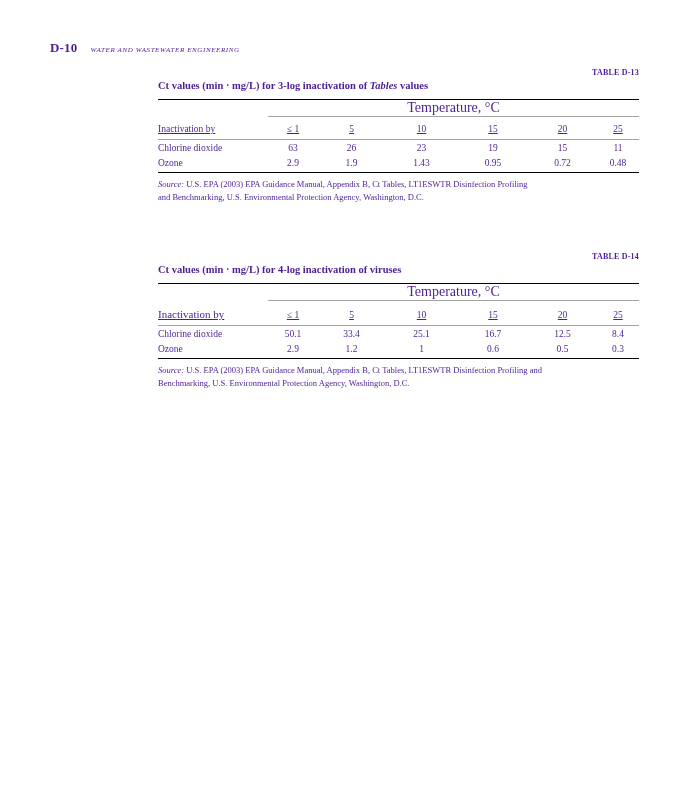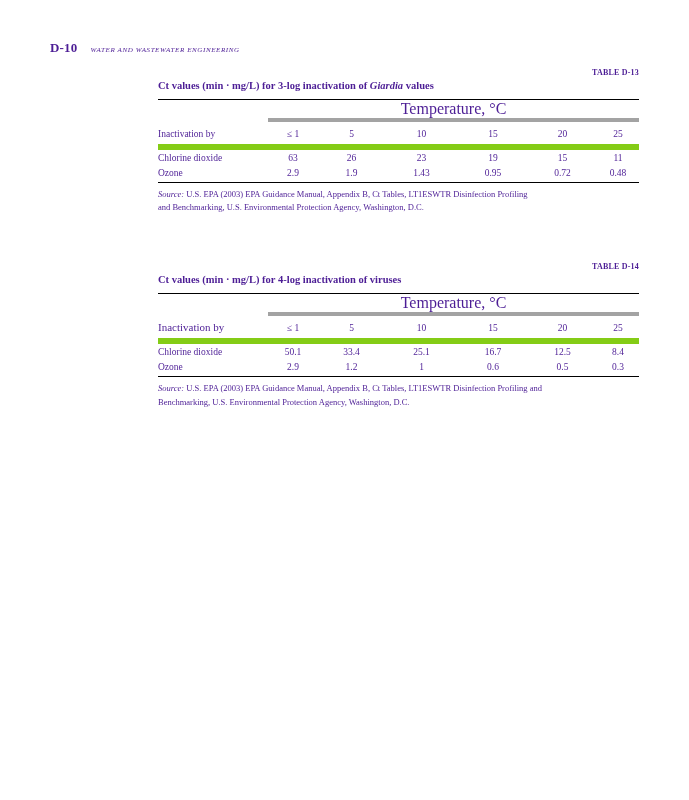--- a/index.html
+++ b/index.html
@@ -68,27 +68,28 @@
     font-size: 9.5px;
   }
   table.ct th, table.ct td {
     font-weight: normal;
     padding: 0;
     vertical-align: bottom;
     white-space: nowrap;
   }
   td.temp-cell {
     text-align: center;
-    font-size: 16px;
+    font-size: 14px;
     padding: 5px 0 4px 0;
-    border-bottom: 4px solid #a3a3a3;
+    border-bottom: 1px solid #a3a3a3;
   }
   tr.head-row th {
-    border-bottom: 6px solid #84cc16;
+    border-bottom: 1px solid #84cc16;
     padding: 7px 0 5px 0;
+    text-decoration: underline;
   }
   .rowhead {
     text-align: left;
   }
   .rowhead-big {
     font-size: 11px;
   }
   .num {
     text-align: center;
   }
@@ -118,21 +119,21 @@
 
   <div class="page-header">
     <span class="page-number">D-10</span>
     <span class="running-header">WATER AND WASTEWATER ENGINEERING</span>
   </div>
 
   <div class="content">
 
     <div class="table-block">
       <div class="table-label">TABLE D-13</div>
-      <div class="table-title"><span>Ct values (min · mg/L) for 3-log inactivation of </span><span class="ital">Giardia</span><span> values</span></div>
+      <div class="table-title"><span>Ct values (min · mg/L) for 3-log inactivation of </span><span class="ital">Tables</span><span> values</span></div>
 
       <table class="ct">
         <colgroup>
           <col style="width:110px">
             <col style="width:50px">
             <col style="width:67px">
             <col style="width:73px">
             <col style="width:70px">
             <col style="width:69px">
             <col style="width:42px">

